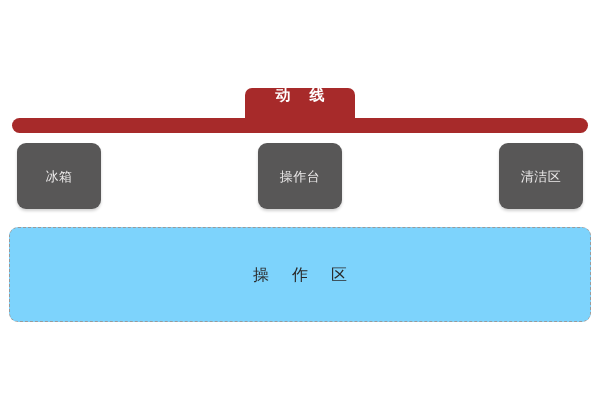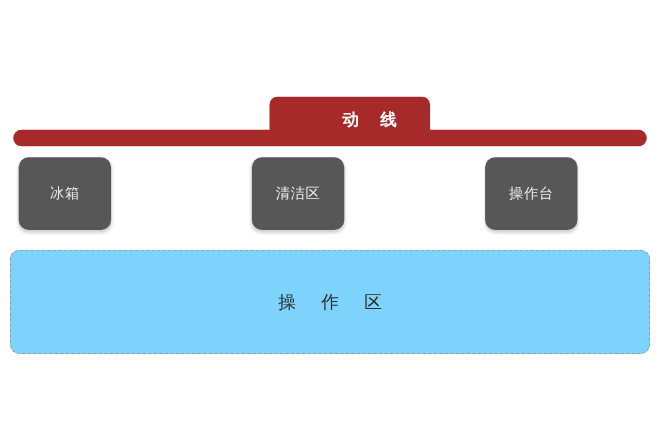--- a/index.html
+++ b/index.html
@@ -26,24 +26,23 @@
   .flow-banner-label {
     position: absolute;
     left: 245px;
     top: 88px;
     width: 110px;
     height: 42px;
     background: #a72a2a;
     border-top-left-radius: 7px;
     border-top-right-radius: 7px;
     display: flex;
-    align-items: center;
+    align-items: flex-start;
     justify-content: center;
     z-index: 3;
-    padding-left: 36px;
   }
   .flow-banner-label .label-text {
     color: #ffffff;
     font-size: 15px;
     font-weight: bold;
     letter-spacing: 7px;
     text-indent: 7px;
     line-height: 1;
     font-family: "DejaVu Sans", "Liberation Sans", sans-serif;
   }
@@ -57,21 +56,21 @@
     background: #a72a2a;
     border-radius: 8px;
     z-index: 2;
   }
 
   
   .station-row {
     position: absolute;
     left: 17px;
     top: 143px;
-    width: 508px;
+    width: 566px;
     height: 66px;
     display: flex;
     justify-content: space-between;
     z-index: 1;
     align-items: center;
   }
   .station-box {
     width: 84px;
     height: 66px;
     background: #585757;
@@ -124,25 +123,25 @@
     <span class="label-text">动 线</span>
   </div>
 
   <div class="station-row">
 
     <div class="station-box">
       <span class="station-label">冰箱</span>
     </div>
 
     <div class="station-box">
-      <span class="station-label">清洁区</span>
+      <span class="station-label">操作台</span>
     </div>
 
     <div class="station-box">
-      <span class="station-label">操作台</span>
+      <span class="station-label">清洁区</span>
     </div>
 
 
 
   </div>
 
   <div class="work-area">
     <span class="work-area-label">操 作 区</span>
   </div>
 

